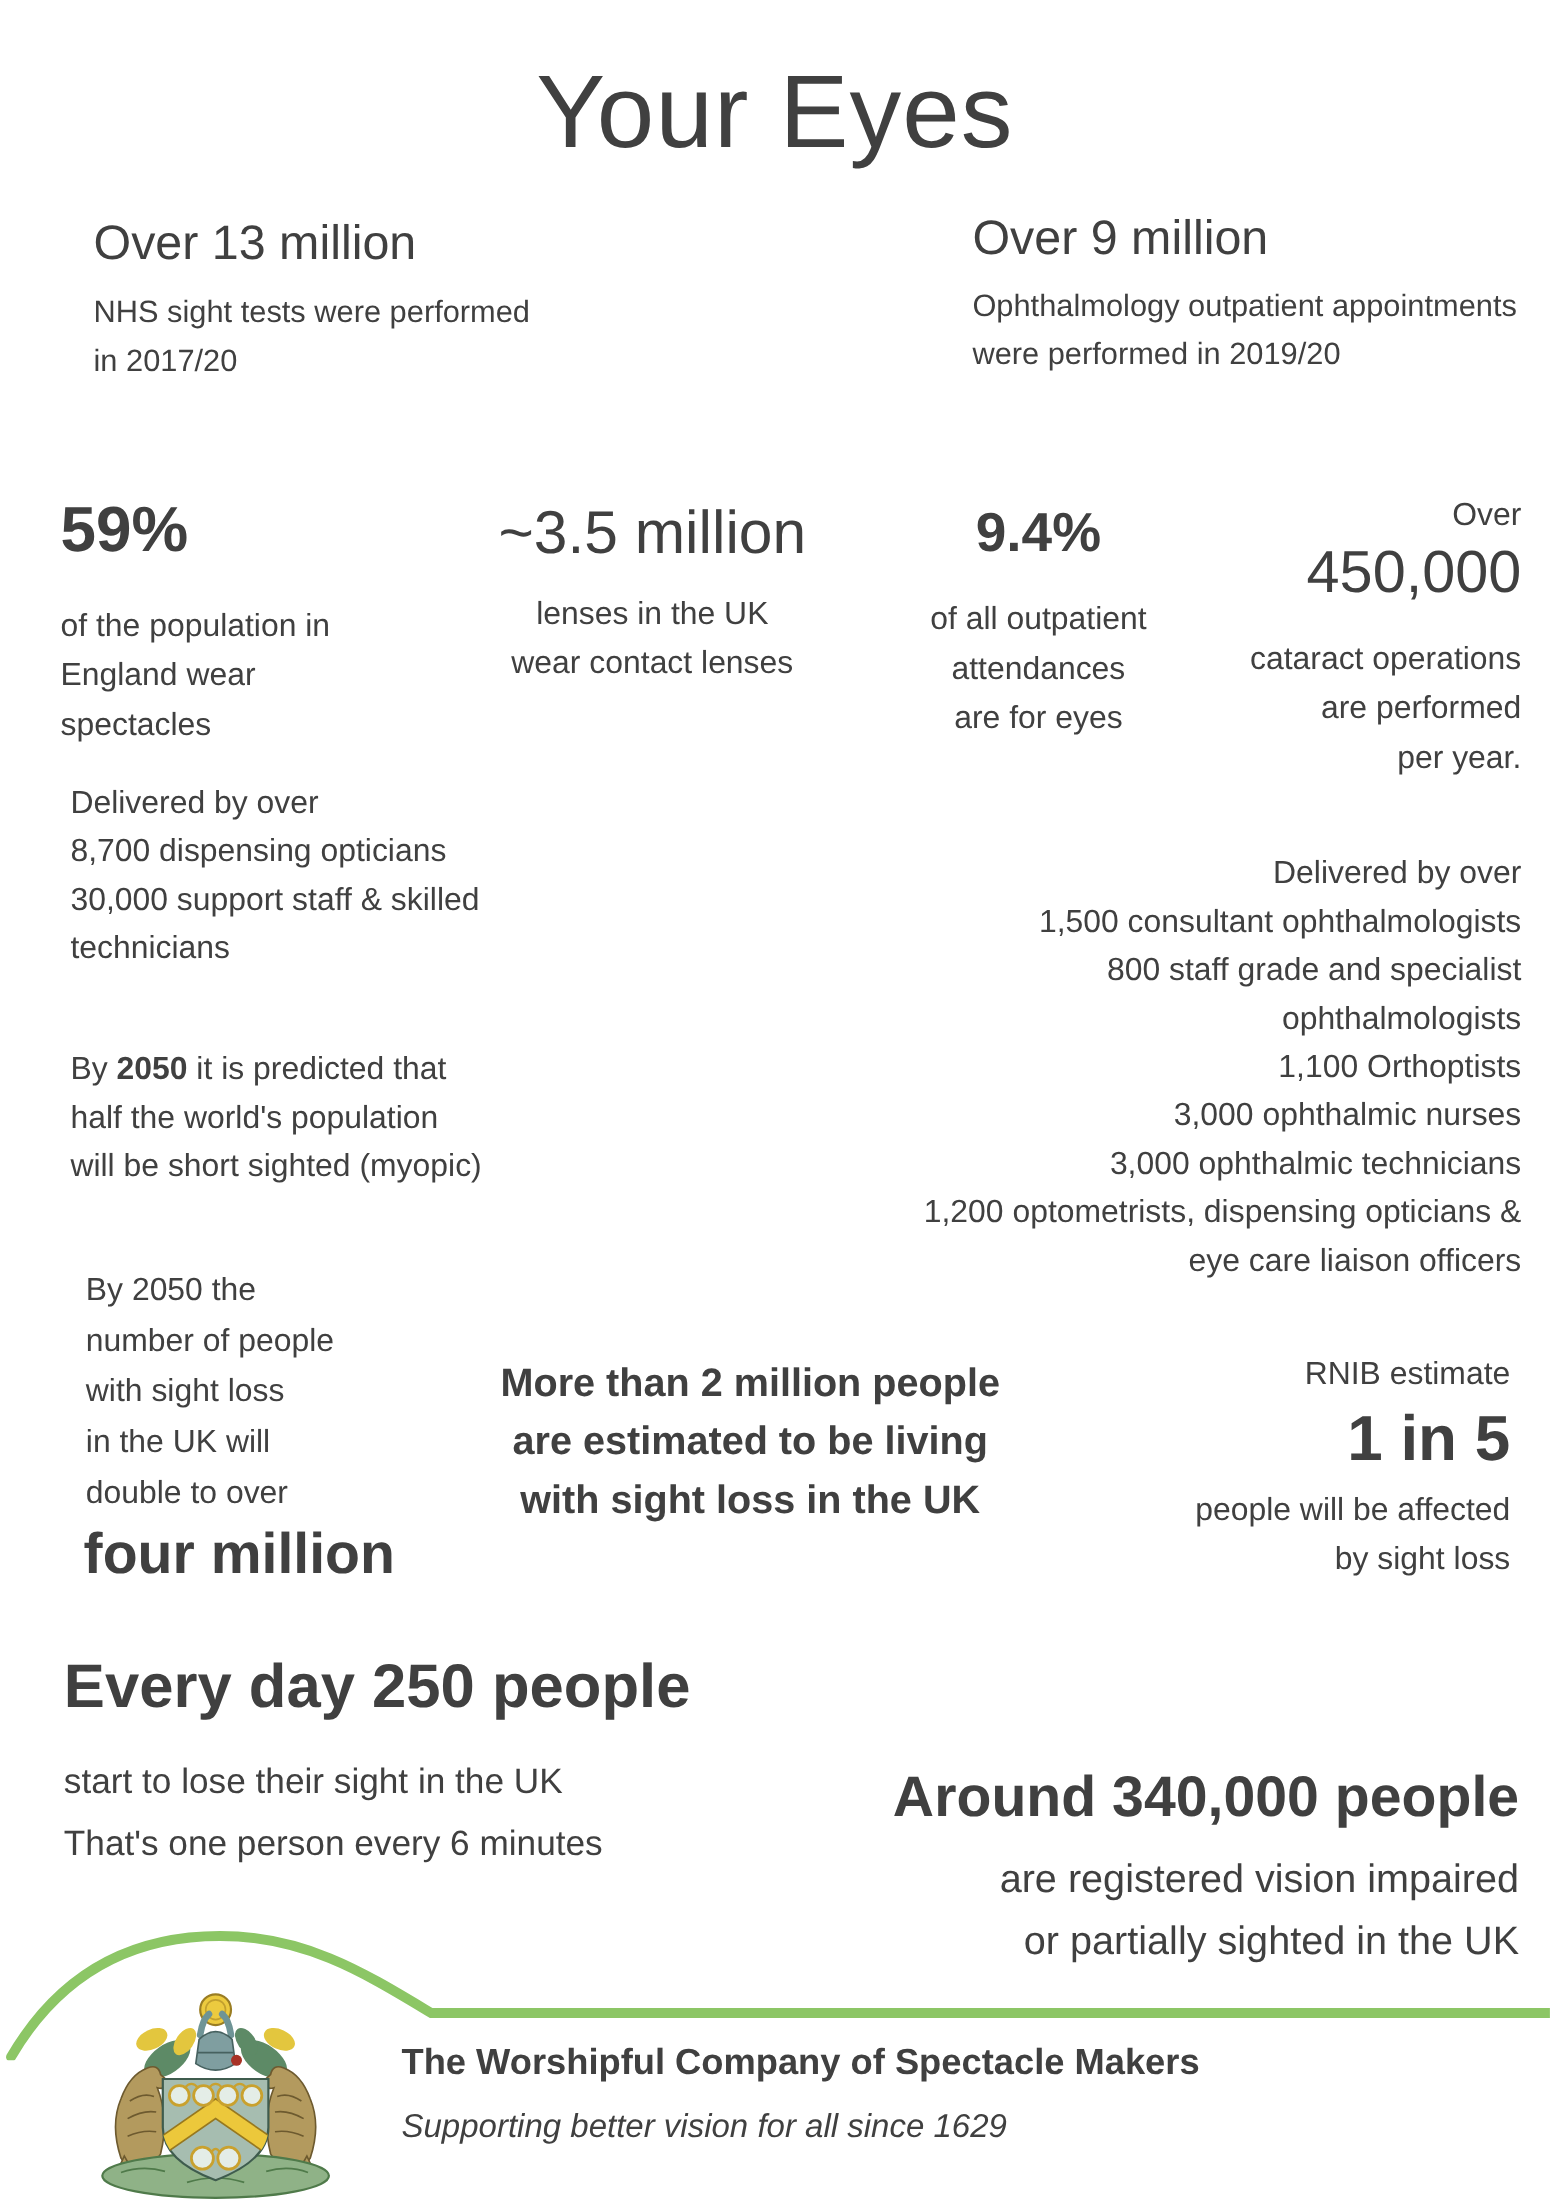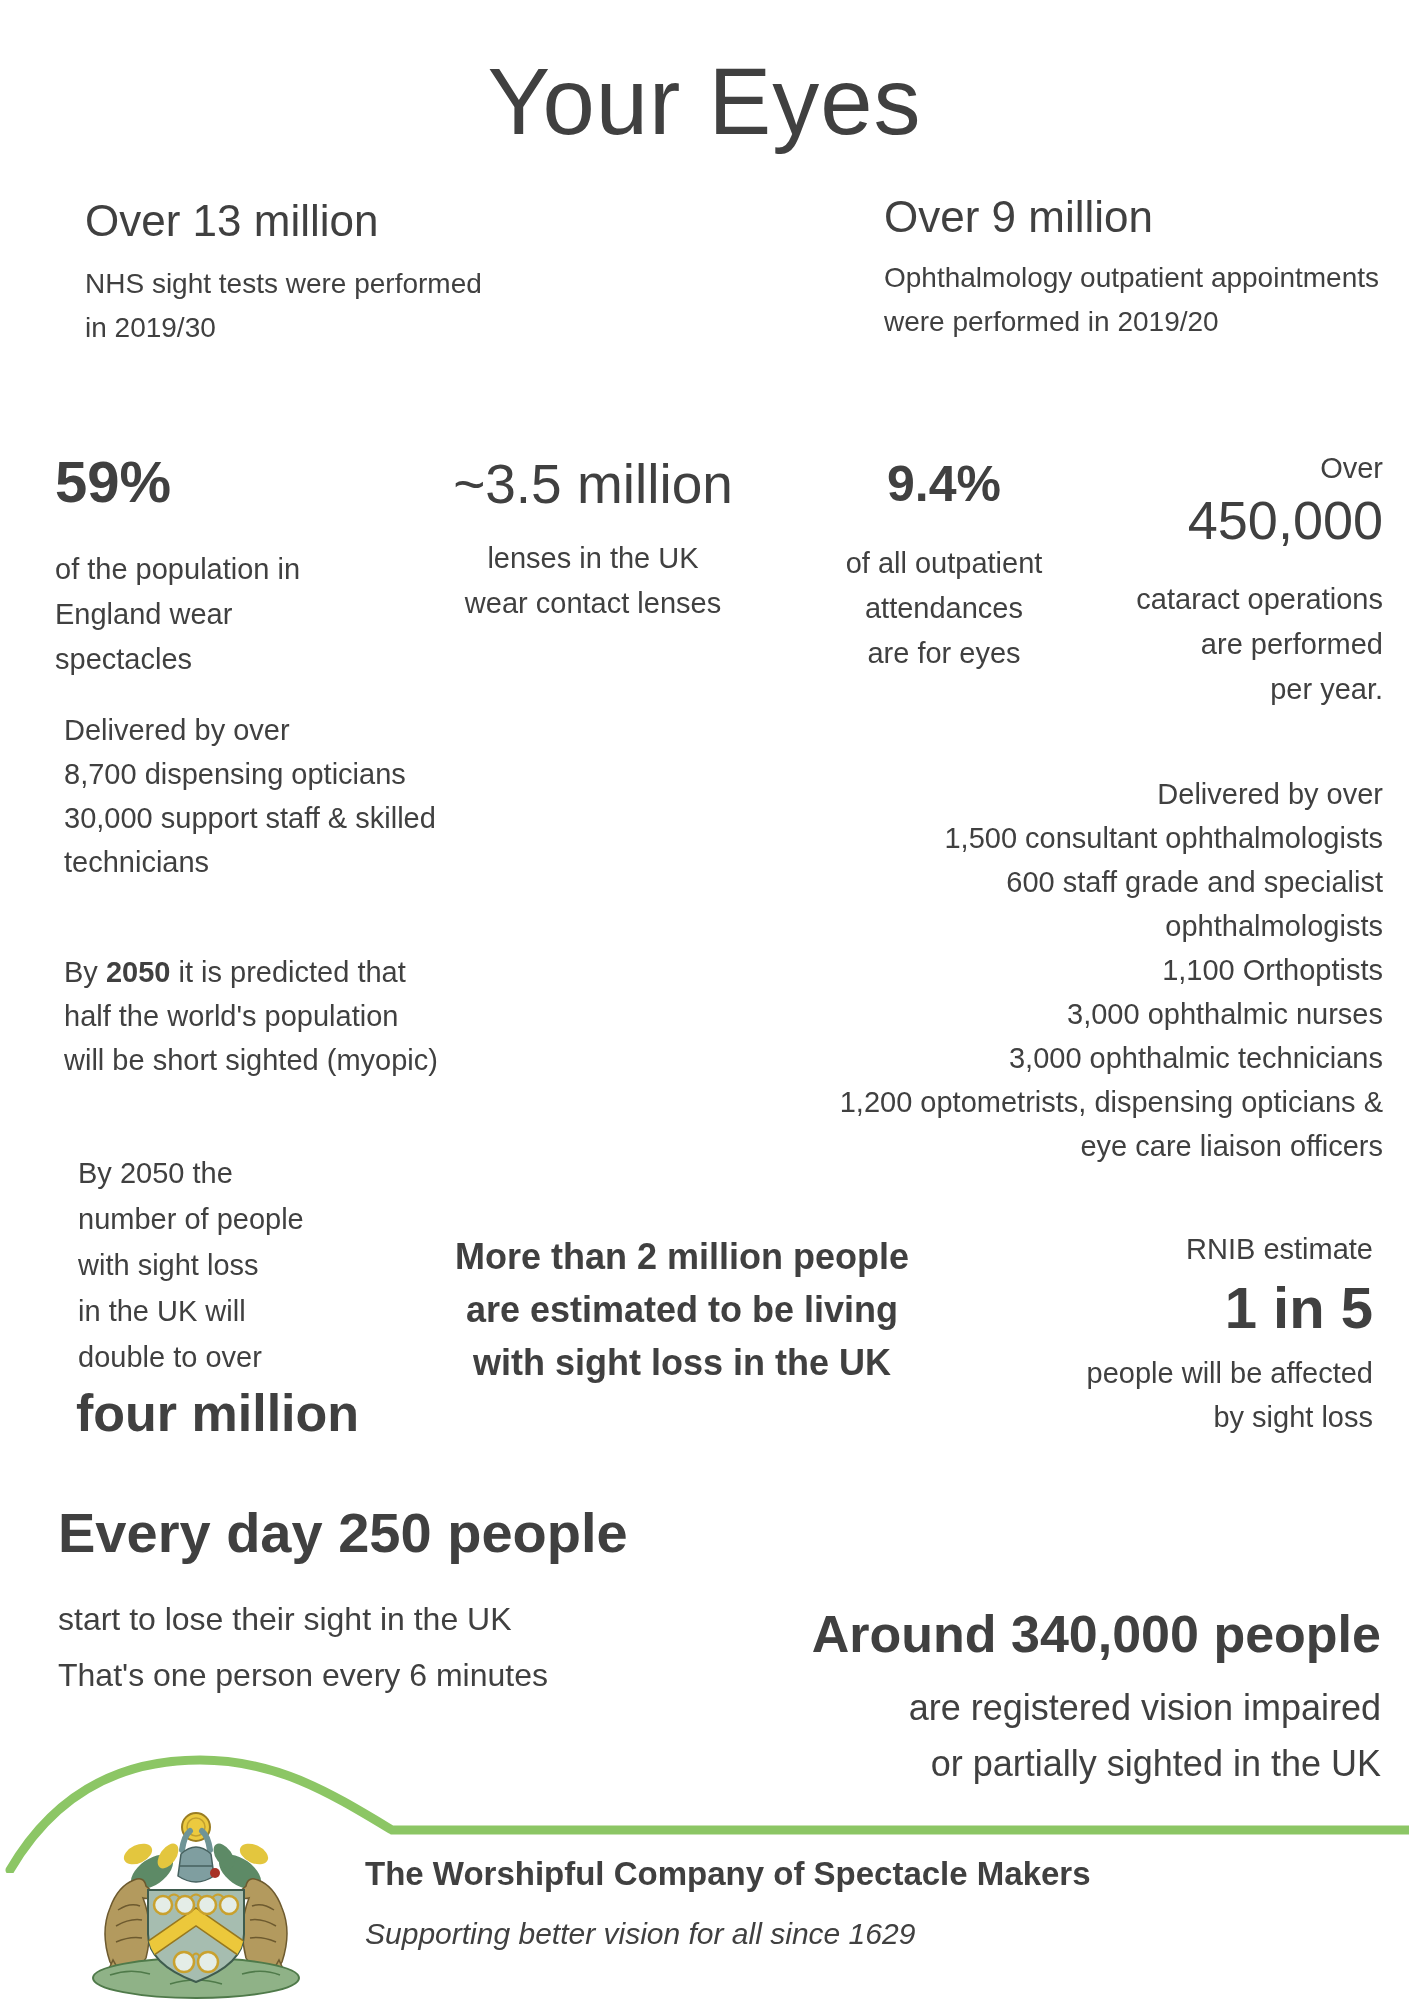--- a/index.html
+++ b/index.html
@@ -62,21 +62,21 @@
 <body>
 
 <div class="canvas">
 
   <div class="abs" id="title">Your Eyes</div>
 
   <div class="abs" id="stat-sight-tests">
     <div class="headline">Over 13 million</div>
     <div class="lines">
       <div>NHS sight tests were performed</div>
-      <div>in 2019/30</div>
+      <div>in 2017/20</div>
     </div>
   </div>
 
   <div class="abs" id="stat-outpatient">
     <div class="headline">Over 9 million</div>
     <div class="lines">
       <div>Ophthalmology outpatient appointments</div>
       <div>were performed in 2019/20</div>
     </div>
   </div>
@@ -126,21 +126,21 @@
 
   <div class="abs" id="myopia">
     <div><span>By </span><span class="b">2050</span><span> it is predicted that</span></div>
     <div>half the world's population</div>
     <div>will be short sighted (myopic)</div>
   </div>
 
   <div class="abs" id="workforce-hospital">
     <div>Delivered by over</div>
     <div>1,500 consultant ophthalmologists</div>
-    <div>600 staff grade and specialist</div>
+    <div>800 staff grade and specialist</div>
     <div>ophthalmologists</div>
     <div>1,100 Orthoptists</div>
     <div>3,000 ophthalmic nurses</div>
     <div>3,000 ophthalmic technicians</div>
     <div>1,200 optometrists, dispensing opticians &amp;</div>
     <div>eye care liaison officers</div>
   </div>
 
   <div class="abs" id="sightloss-2050">
     <div>By 2050 the</div>

